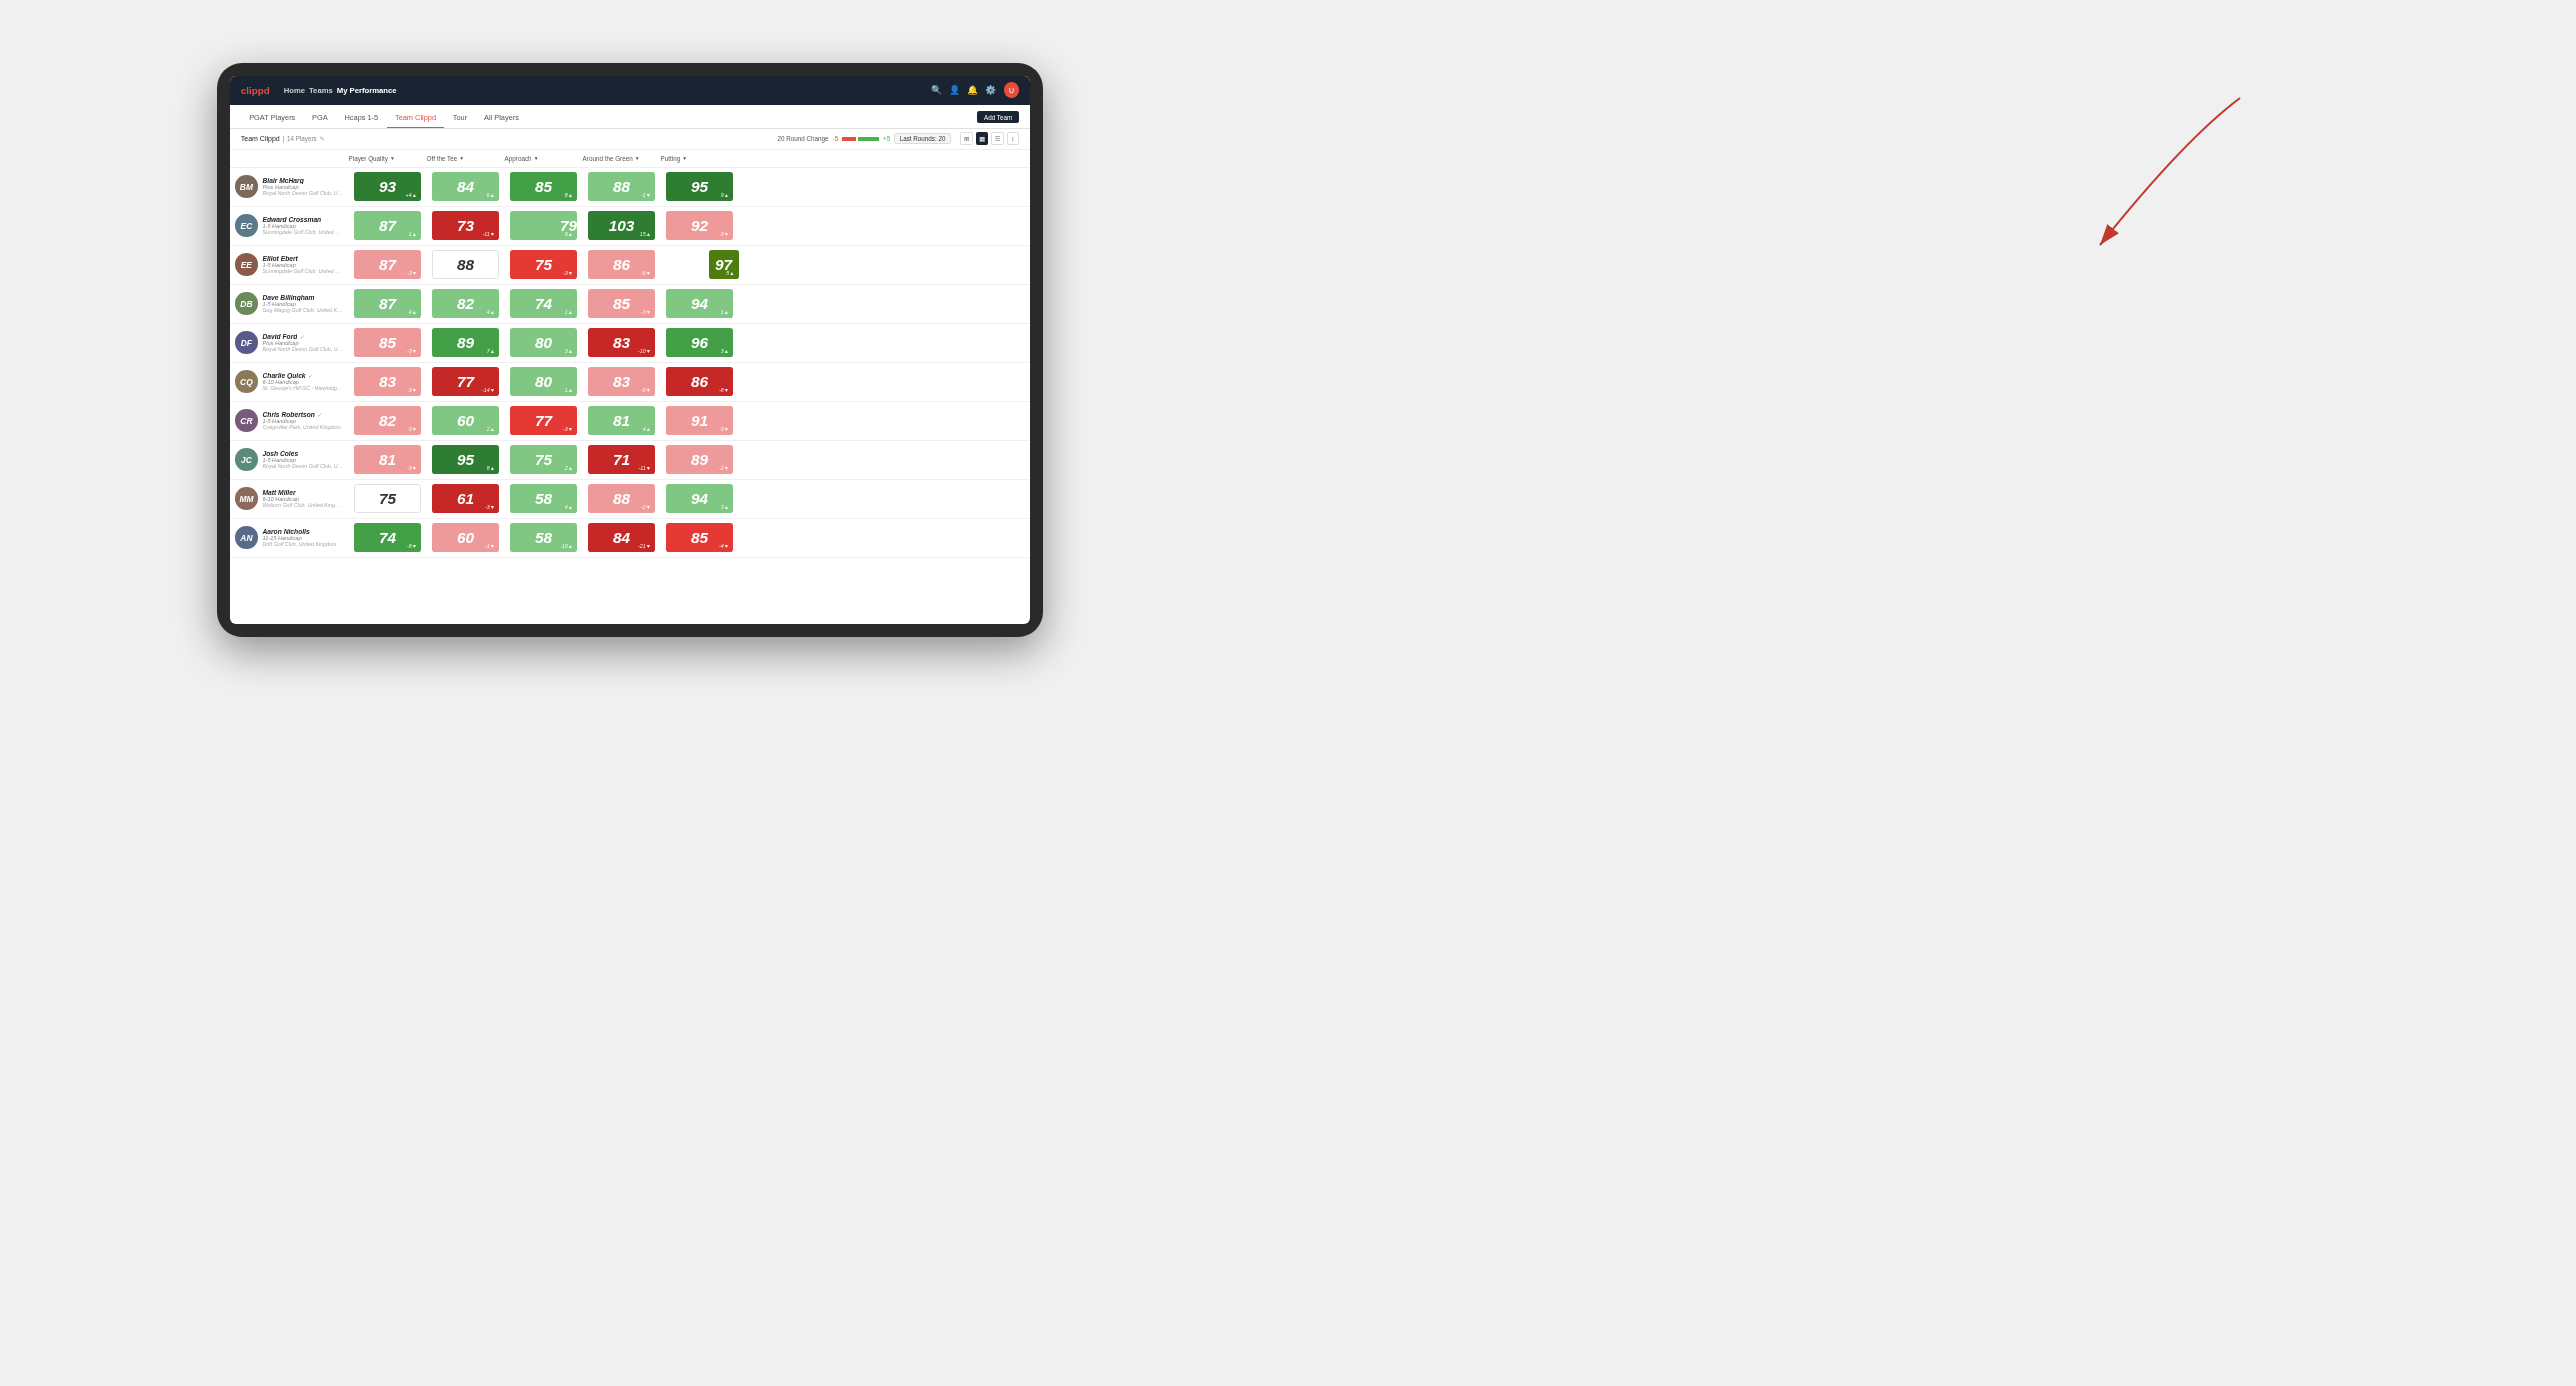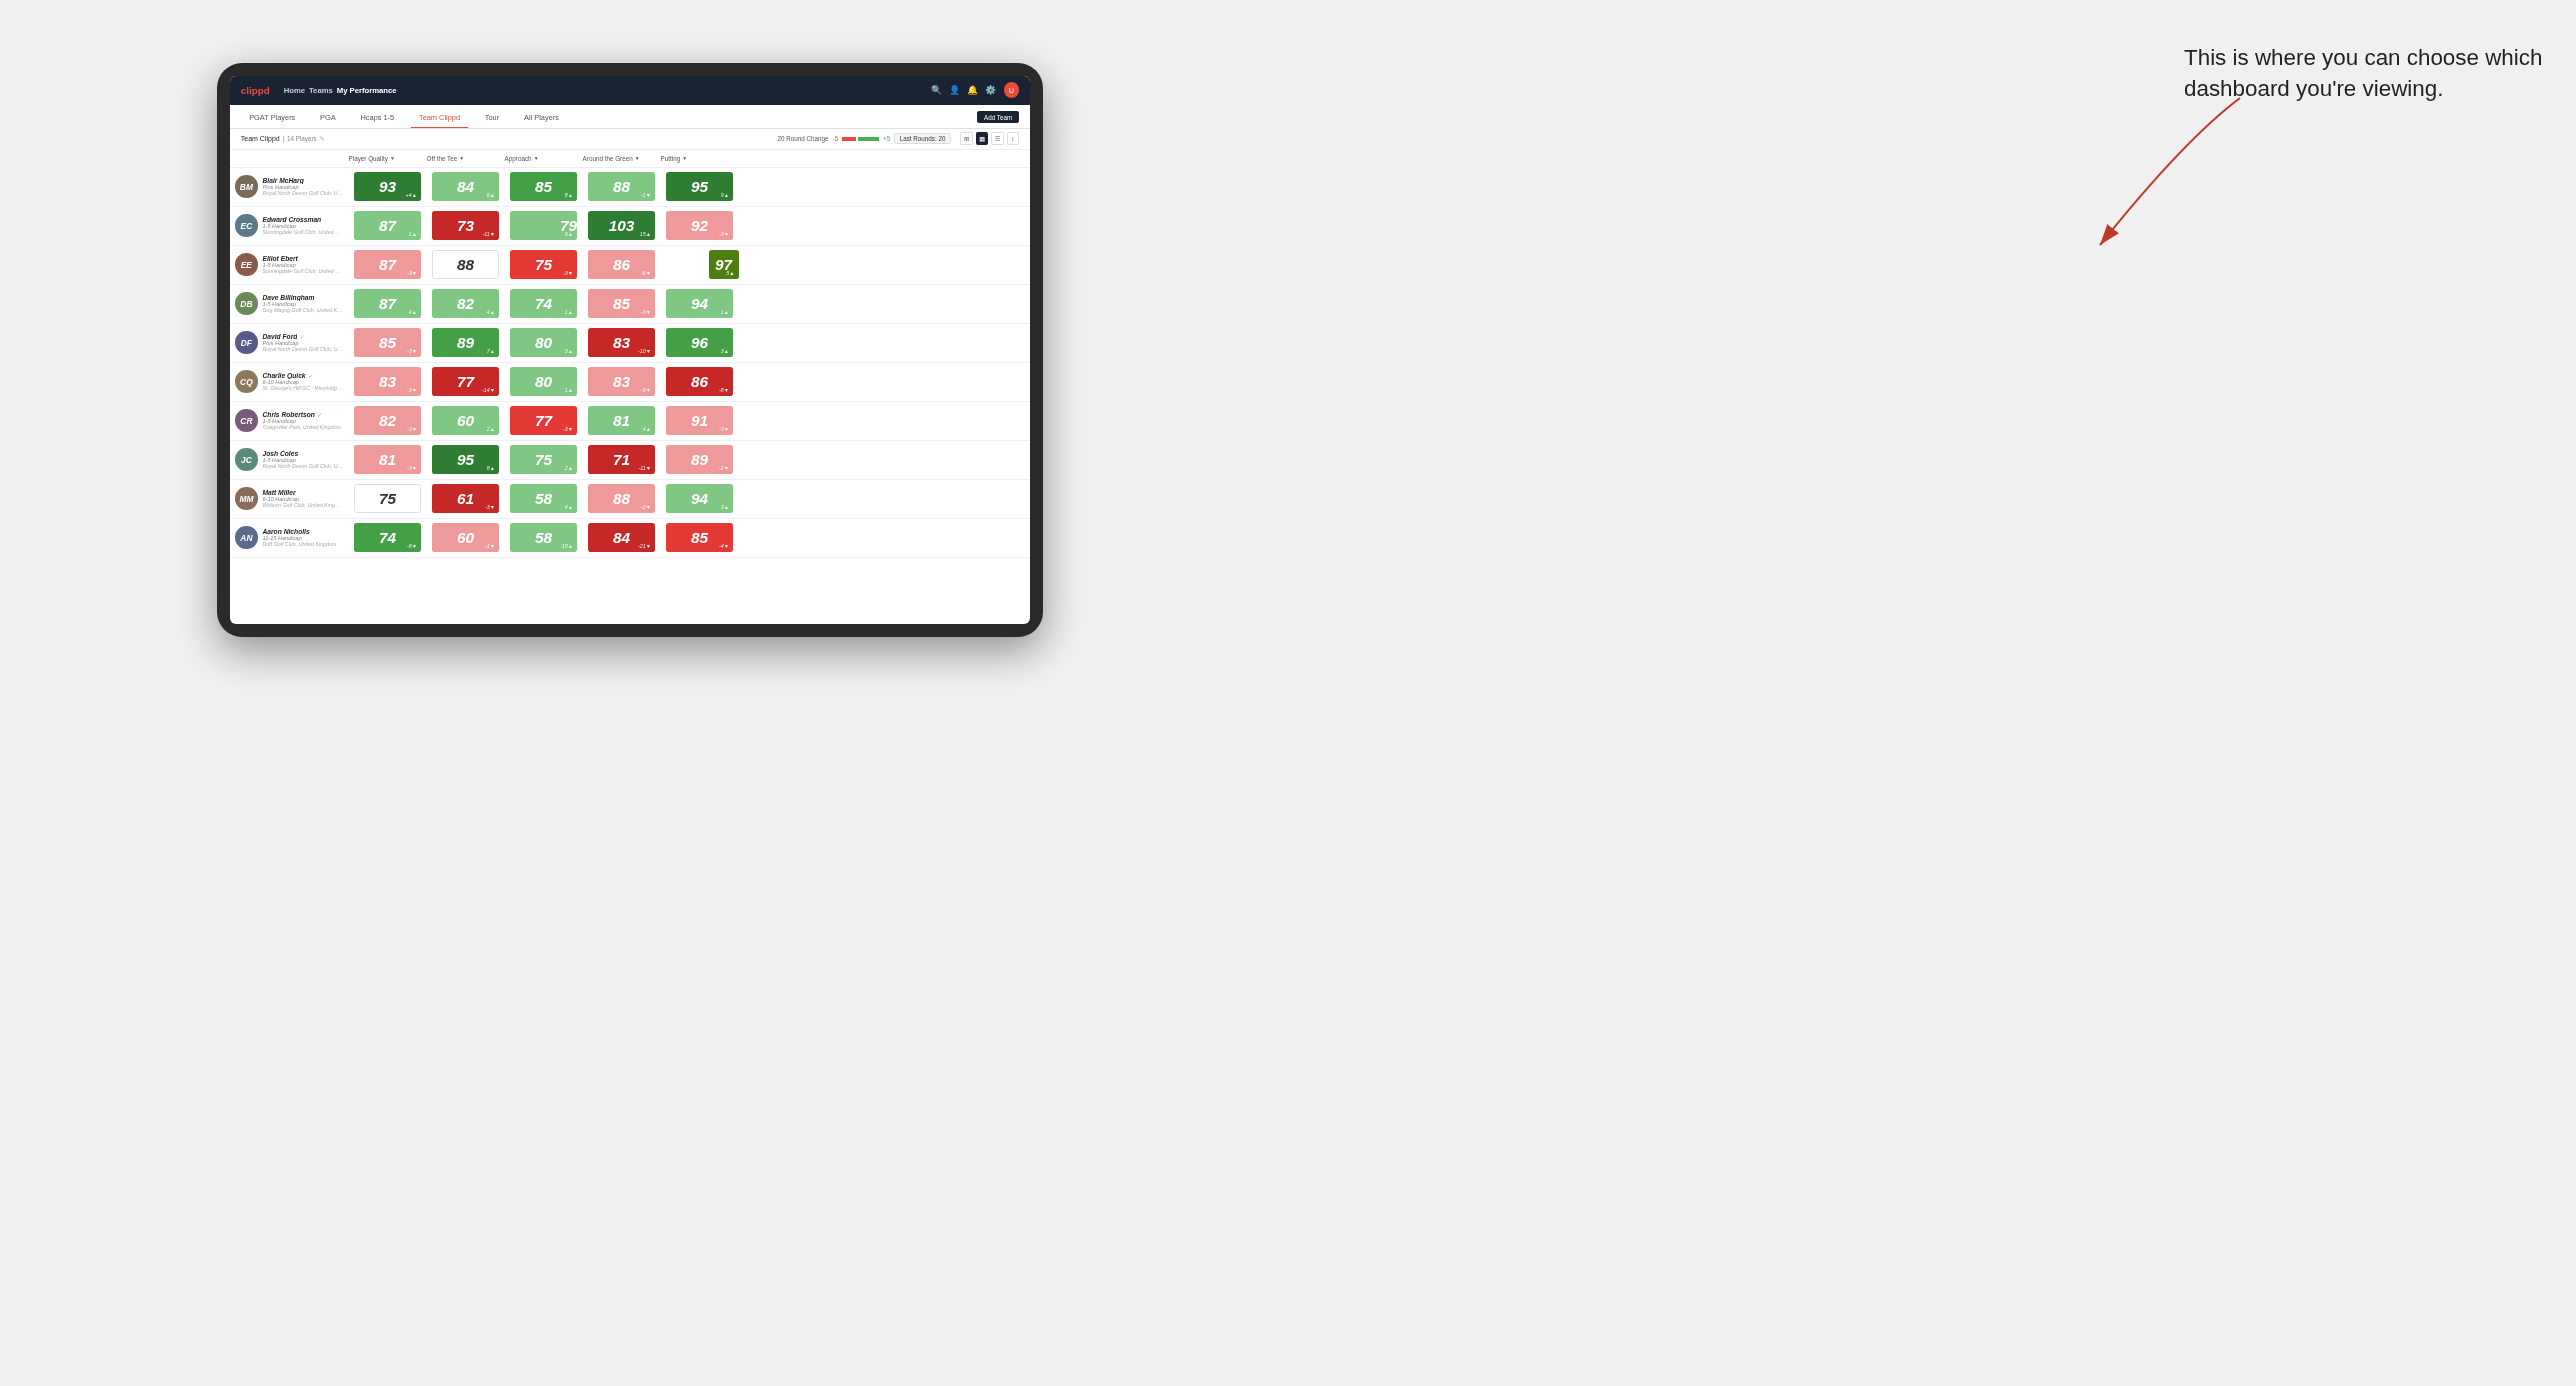--- a/index.html
+++ b/index.html
@@ -121,21 +121,21 @@
       background: #fff;
       border-bottom: 0.7px solid #e0e0e0;
       height: 24px;
       display: flex;
       align-items: flex-end;
       padding: 0 11.2px;
       flex-shrink: 0;
     }
     .sub-nav-tabs {
       display: flex;
-      gap: 8px;
+      gap: 0;
       flex: 1;
     }
     .sub-tab {
       font-size: 7.4px;
       color: #555;
       padding: 0 8.4px 4.2px;
       cursor: pointer;
       border-bottom: 1.4px solid transparent;
     }
     .sub-tab.active {
@@ -361,21 +361,20 @@
     .score-change.down { color: rgba(255,255,255,0.9); }
 
     
     .players-list::-webkit-scrollbar { width: 2.8px; }
     .players-list::-webkit-scrollbar-thumb { background: #ccc; border-radius: 1.4px; }
   </style>
 </head>
 <body>
 
 <div class="annotation-area">
-  <div class="annotation-text">This is where you can choose which dashboard you're viewing.</div>
 </div>
 
 <svg class="arrow-container" width="210" height="210" viewBox="0 0 300 300" style="position:absolute; right:322px; top:84px;">
   <defs>
     <marker id="arrowhead" markerWidth="10" markerHeight="7" refX="10" refY="3.5" orient="auto">
       <polygon points="0 0, 10 3.5, 0 7" fill="#c0392b"></polygon>
     </marker>
   </defs>
   <path d="M 280 20 Q 200 80 80 230" stroke="#c0392b" stroke-width="3" fill="none" marker-end="url(#arrowhead)"></path>
 </svg>

